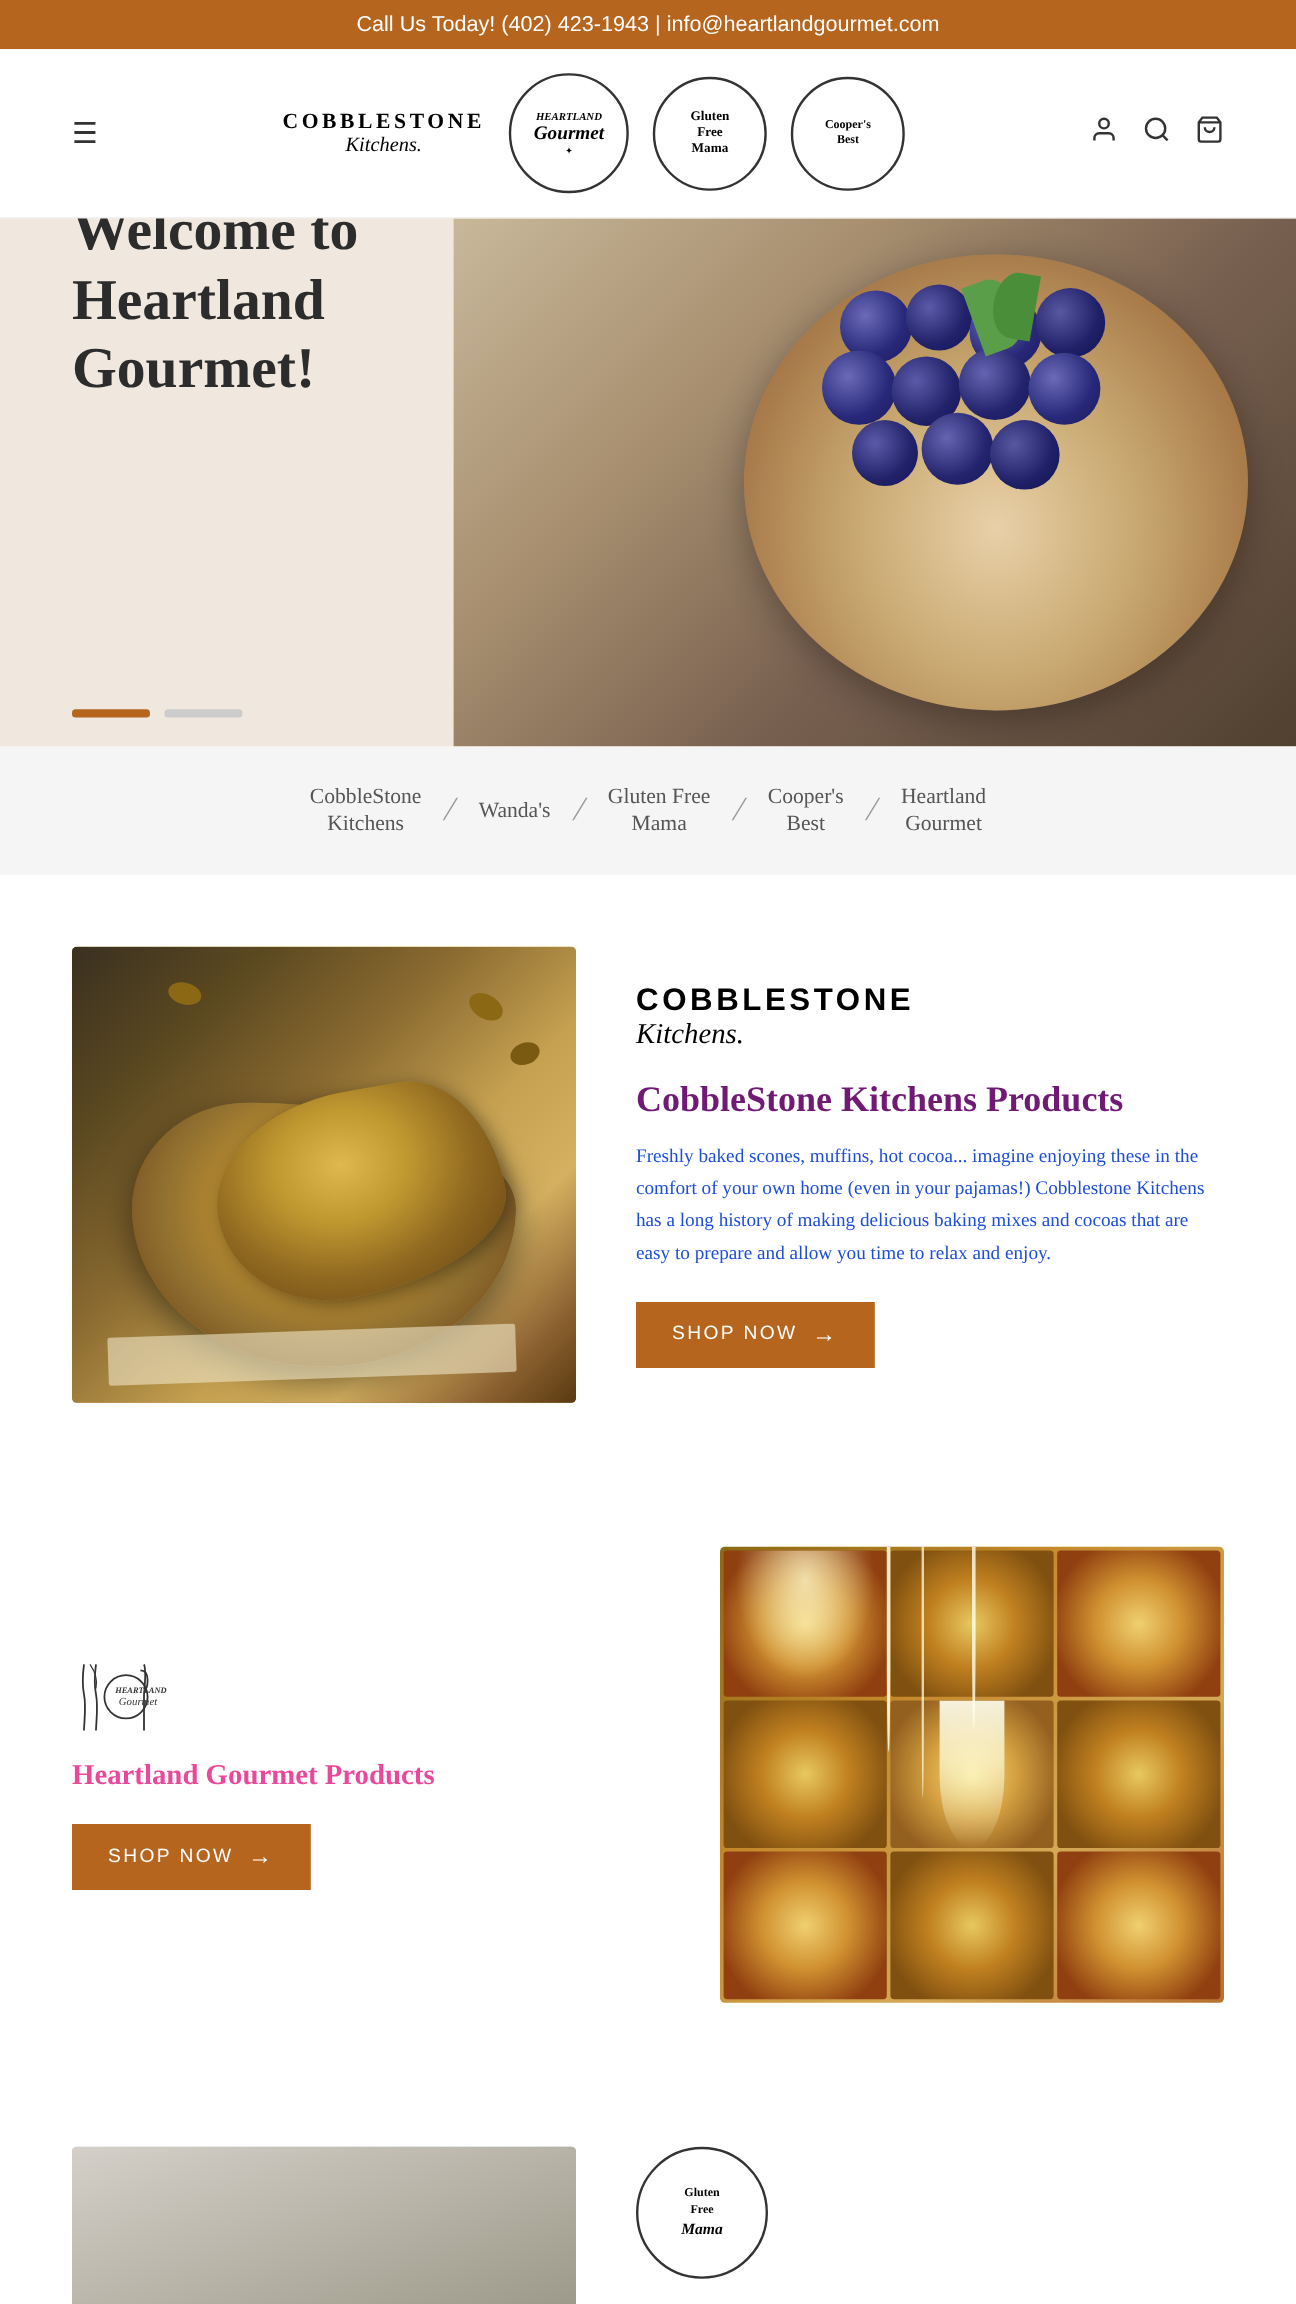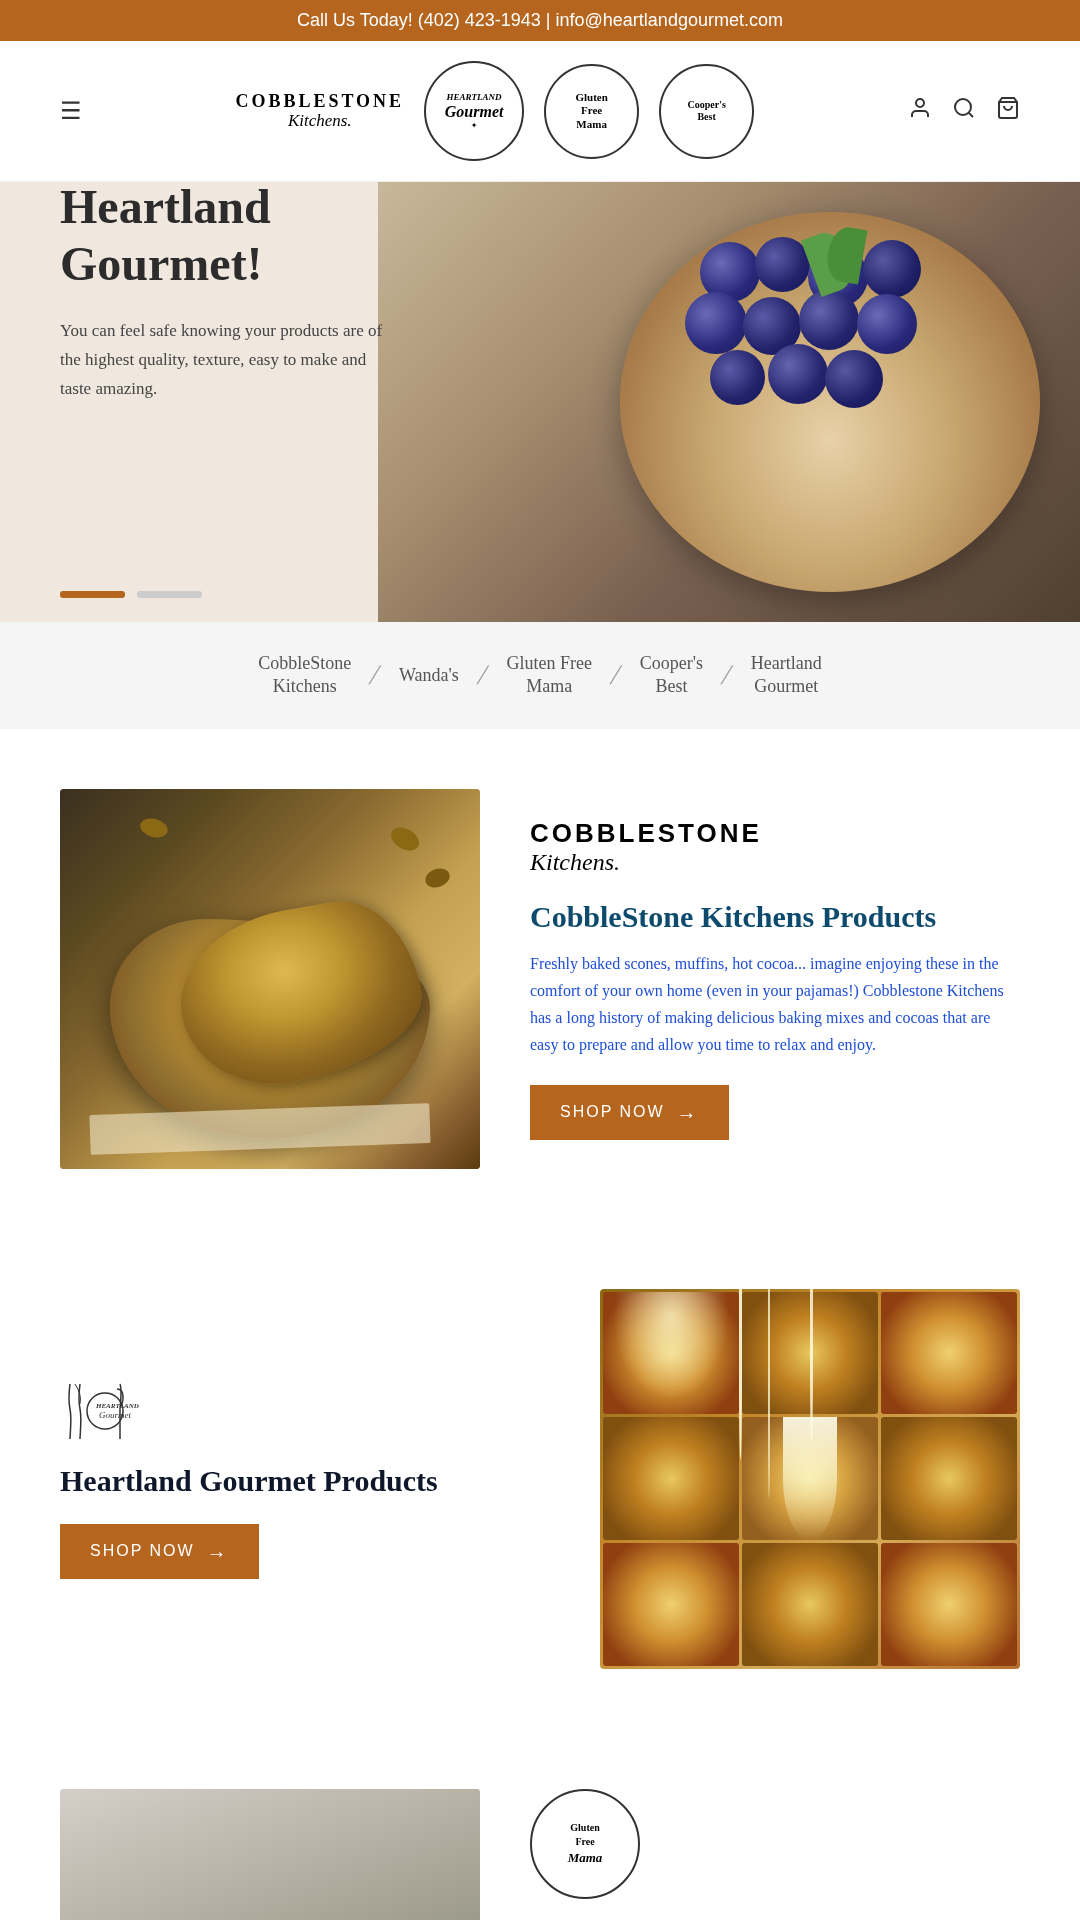--- a/index.html
+++ b/index.html
@@ -158,21 +158,21 @@
       text-transform: uppercase;
       font-family: Arial, sans-serif;
     }
     .cobblestone-logo-sub {
       font-size: 24px;
       font-style: italic;
       font-family: Georgia, serif;
     }
     .section-title {
       font-size: 30px;
-      color: #0c4a6e;
+      color: #701a75;
       font-family: Georgia, serif;
     }
     .section-desc {
       font-size: 16px;
       color: #1d4ed8;
       line-height: 1.7;
     }
     .shop-btn {
       display: inline-flex;
       align-items: center;
@@ -278,21 +278,20 @@
         <div style="position:absolute; top:-5px; left:148px; width:35px; height:55px; background:#4a8e3a; border-radius:50% 0 0 50%; transform:rotate(10deg); z-index:5;"></div>
       </div>
     </div>
   </div>
 
   <div class="hero-text" style="position:absolute; left:60px; top:80px; max-width:380px; z-index:2;">
     <h1 class="hero-title" style="font-size:48px; color:#2c2c2c; font-family:Georgia,serif; line-height:1.2; margin-bottom:24px;">
       <span>Welcome to
 Heartland Gourmet!</span>
     </h1>
-    <p style="font-size:17px; color:#444; line-height:1.7; max-width:340px;">You can feel safe knowing your products are of the highest quality, texture, easy to make and taste amazing.</p>
   </div>
 
   <div style="position:absolute; bottom:24px; left:60px; display:flex; gap:12px;">
     <div style="width:65px; height:7px; border-radius:3px; background:#b5651d;"></div>
     <div style="width:65px; height:7px; border-radius:3px; background:#ccc;"></div>
   </div>
 </section>
 
 <nav class="nav-categories">
   <div class="nav-cat-item">
@@ -354,21 +353,21 @@
           <path d="M20 5 C 20 5, 18 20, 20 30 C 22 40, 20 55, 20 60" stroke="#333" stroke-width="1.5" fill="none"></path>
           <path d="M15 5 Q 22 15 20 25" stroke="#333" stroke-width="1" fill="none"></path>
           <circle cx="45" cy="32" r="18" stroke="#333" stroke-width="1.5" fill="none"></circle>
           <text x="36" y="29" font-size="7" font-style="italic" font-weight="bold" fill="#333">HEARTLAND</text>
           <text x="39" y="39" font-size="9" font-style="italic" fill="#333">Gourmet</text>
           <path d="M60 5 Q 62 10 60 30 L 60 60" stroke="#333" stroke-width="1.5" fill="none"></path>
           <path d="M57 10 Q 63 10 63 18 Q 63 26 60 26" stroke="#333" stroke-width="1.5" fill="none"></path>
         </svg>
       </div>
     </div>
-    <h2 class="section-title" style="font-size:30px; color:#0f172a; margin-bottom:16px;">Heartland Gourmet Products</h2>
+    <h2 class="section-title" style="font-size:24px; color:#ec4899; margin-bottom:16px;">Heartland Gourmet Products</h2>
     <button class="shop-btn">
       <span>SHOP NOW</span>
       <span class="shop-btn-arrow">→</span>
     </button>
   </div>
 
   <div style="width:420px; min-height:380px; border-radius:4px; overflow:hidden; flex-shrink:0; position:relative; background:linear-gradient(135deg, #8B6914, #C4882A, #D4A855, #B87030);">
 
     <div style="position:absolute; inset:0; display:grid; grid-template-columns:repeat(3,1fr); grid-template-rows:repeat(3,1fr); gap:3px; padding:3px;">
       <div style="background:radial-gradient(circle at 50% 50%, #F0D070 0%, #D09030 40%, #904010 80%); border-radius:3px; position:relative; overflow:hidden;">

